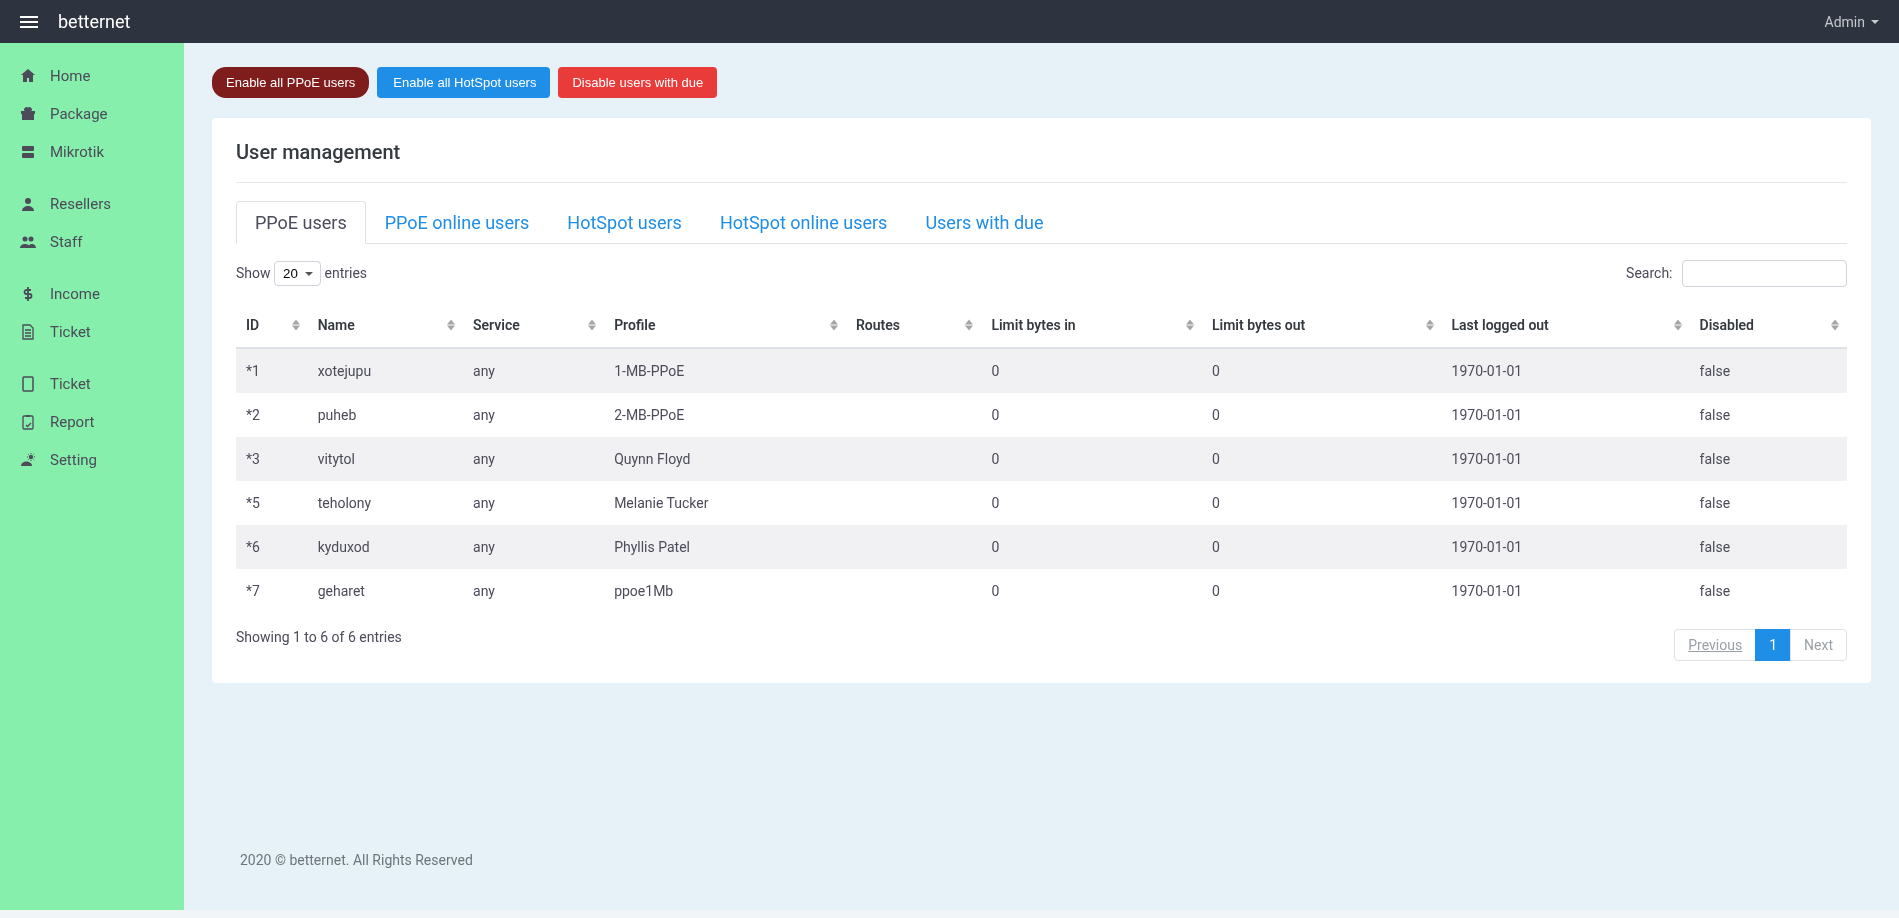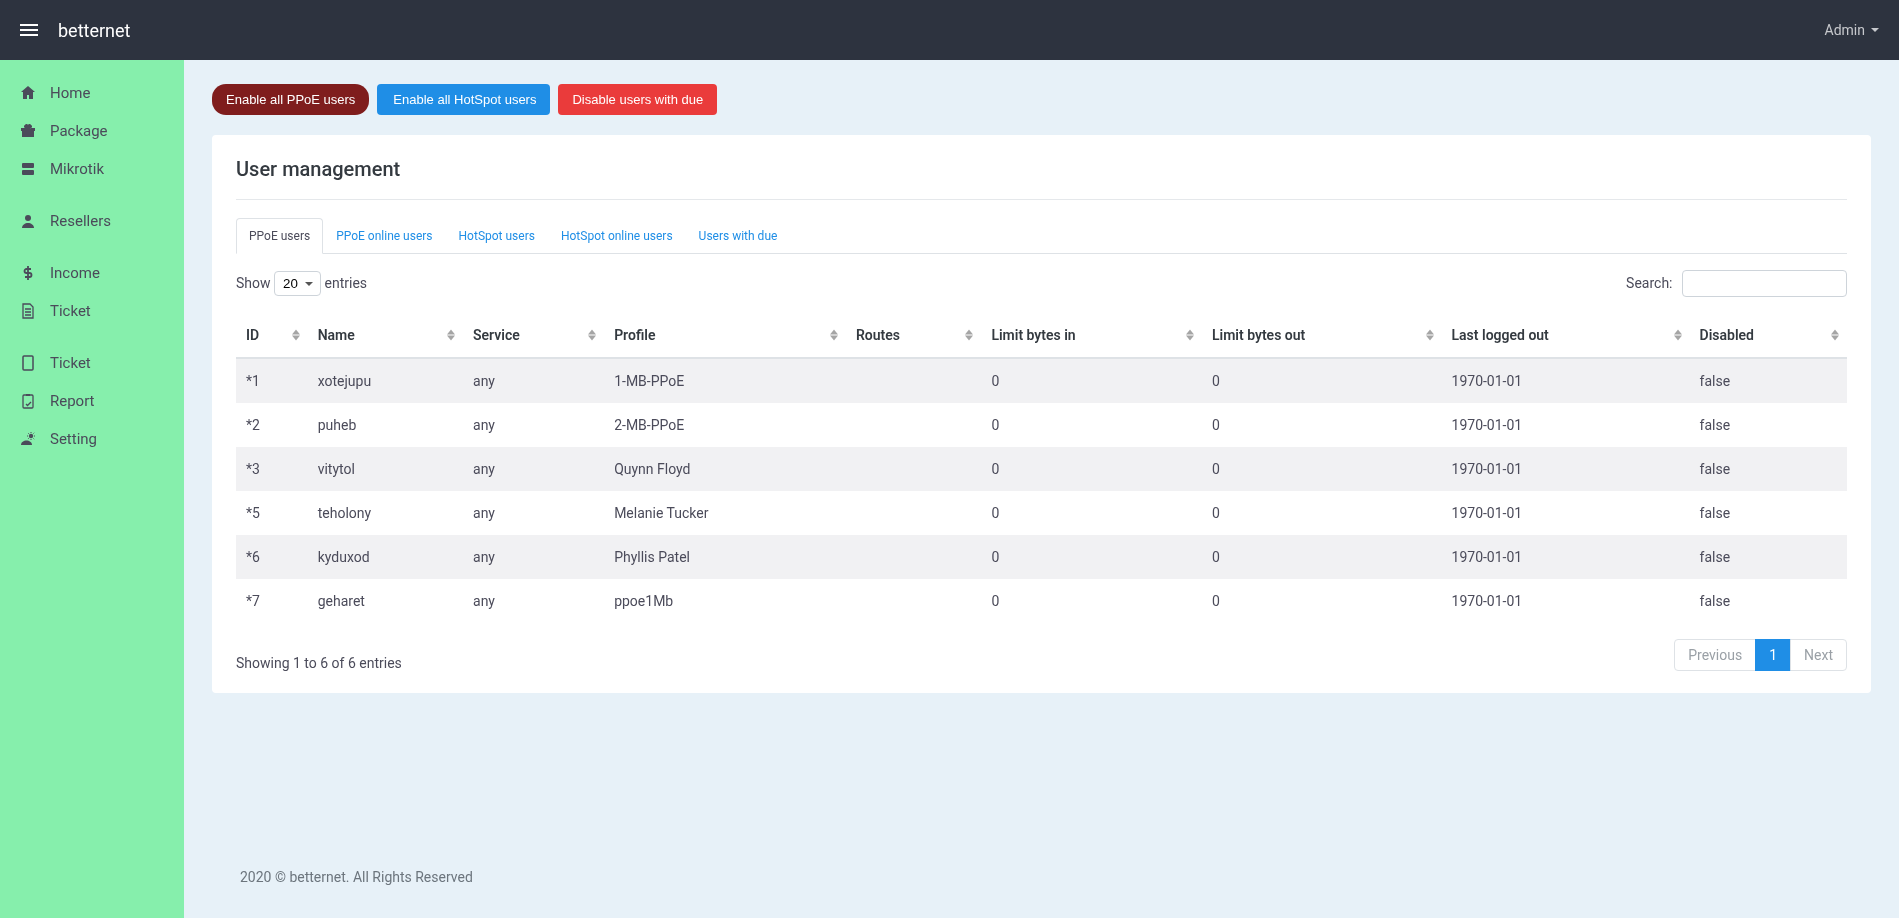--- a/index.html
+++ b/index.html
@@ -1,17 +1,17 @@
 <!DOCTYPE html>
 <html><head>
 <meta charset="utf-8">
 <style>
 * { box-sizing: border-box; margin: 0; padding: 0; }
 body { font-family: -apple-system, BlinkMacSystemFont, "Segoe UI", Roboto, "Helvetica Neue", Arial, sans-serif; font-size: 14px; color: #4b4b5a; background: #f1f5f7; }
-.topbar { background: #2d333f; color: #fff; height: 60px; display: flex; align-items: center; padding: 0 20px; justify-content: space-between; }
+.topbar { background: #2d333f; color: #fff; height: 43px; display: flex; align-items: center; padding: 0 20px; justify-content: space-between; }
 .topbar-left { display: flex; align-items: center; gap: 20px; }
 .hamburger { cursor: pointer; display: inline-flex; flex-direction: column; gap: 3px; }
 .hamburger span { width: 18px; height: 2px; background: #fff; display: block; }
 .brand { font-size: 18px; font-weight: 400; color: #fff; }
 .topbar-right { display: flex; align-items: center; gap: 6px; cursor: pointer; color: #c7c9cd; }
 .caret-down { width: 0; height: 0; border-left: 4px solid transparent; border-right: 4px solid transparent; border-top: 4px solid #c7c9cd; }
 .layout { display: flex; min-height: calc(100vh - 51px); }
 .sidebar { width: 184px; background: #86efac; padding: 14px 0; flex-shrink: 0; }
 .sidebar ul { list-style: none; }
 .sidebar li { padding: 10px 20px; display: flex; align-items: center; gap: 14px; color: #4b4b5a; cursor: pointer; font-size: 15px; }
@@ -21,40 +21,40 @@
 .content { flex: 1; background: #e7f1f8; padding: 24px 28px; display: flex; flex-direction: column; }
 .action-buttons { display: flex; gap: 8px; margin-bottom: 20px; }
 .btn { border: none; border-radius: 4px; padding: 8px 14px; font-size: 13px; color: #fff; cursor: pointer; }
 .btn-lightblue { background: #7f1d1d; border-radius: 14px; }
 .btn-blue { background: #1f8ee6; padding-left: 16px; }
 .btn-red { background: #ea3b3b; }
 .card { background: #fff; border-radius: 4px; padding: 22px 24px; }
 .card h4 { font-size: 20px; font-weight: 500; color: #343a40; margin-bottom: 18px; }
 hr.sep-line { border: none; border-top: 1px solid #e5e8eb; margin-bottom: 18px; }
 .tabs { display: flex; border-bottom: 1px solid #dee2e6; margin-bottom: 16px; }
-.tab { padding: 10px 12px; cursor: pointer; color: #1f8ee6; border: 1px solid transparent; border-bottom: none; border-radius: 4px 4px 0 0; margin-bottom: -1px; font-size: 12px; }
+.tab { padding: 10px 18px; cursor: pointer; color: #1f8ee6; border: 1px solid transparent; border-bottom: none; border-radius: 4px 4px 0 0; margin-bottom: -1px; font-size: 18px; }
 .tab.active { color: #4b4b5a; border-color: #dee2e6; background: #fff; border-bottom: 1px solid #fff; }
 .table-controls { display: flex; justify-content: space-between; align-items: center; margin-bottom: 16px; font-size: 14px; color: #4b4b5a; }
 .table-controls select { padding: 4px 22px 4px 8px; border: 1px solid #ced4da; border-radius: 4px; background: #fff; appearance: none; position: relative; }
 .select-wrap { position: relative; display: inline-block; }
 .select-wrap::after { content: ""; position: absolute; right: 8px; top: 50%; width: 0; height: 0; border-left: 4px solid transparent; border-right: 4px solid transparent; border-top: 4px solid #555; transform: translateY(-2px); }
 .select-wrap::before { content: ""; position: absolute; right: 8px; top: 50%; width: 0; height: 0; border-left: 4px solid transparent; border-right: 4px solid transparent; border-bottom: 4px solid #555; transform: translateY(-8px); }
 .table-controls input[type="text"] { border: 1px solid #ced4da; border-radius: 4px; padding: 5px 8px; width: 165px; margin-left: 6px; }
 table.data { width: 100%; border-collapse: collapse; }
 table.data thead th { text-align: left; font-weight: 600; padding: 14px 10px; border-bottom: 2px solid #dee2e6; font-size: 14px; color: #343a40; position: relative; }
 table.data thead th .sort { position: absolute; right: 8px; top: 50%; transform: translateY(-50%); display: flex; flex-direction: column; gap: 1px; opacity: 0.35; }
 table.data thead th .sort span { width: 0; height: 0; border-left: 4px solid transparent; border-right: 4px solid transparent; }
 table.data thead th .sort .up { border-bottom: 5px solid #000; }
 table.data thead th .sort .down { border-top: 5px solid #000; }
 table.data tbody td { padding: 14px 10px; font-size: 14px; color: #4b4b5a; }
 table.data tbody tr:nth-child(odd) { background: #f1f1f3; }
-.table-footer { display: flex; justify-content: space-between; align-items: flex-end; margin-top: 16px; font-size: 14px; }
+.table-footer { display: flex; justify-content: space-between; align-items: flex-start; margin-top: 16px; font-size: 14px; }
 .pagination { display: flex; }
 .page-item { border: 1px solid #dee2e6; padding: 7px 13px; color: #4b4b5a; cursor: pointer; margin-left: -1px; background: #fff; }
-.page-item:first-child { border-radius: 4px 0 0 4px; margin-left: 16px; }
+.page-item:first-child { border-radius: 4px 0 0 4px; margin-left: 16px; text-decoration: underline; }
 .page-item:last-child { border-radius: 0 4px 4px 0; }
 .page-item.active { background: #1f8ee6; color: #fff; border-color: #1f8ee6; }
 .page-item.disabled { color: #9aa0a6; cursor: default; }
 .footer { padding: 18px 28px; color: #6c757d; font-size: 14px; background: #e7f1f8; }
 </style>
 </head>
 <body>
 
 <div class="topbar">
   <div class="topbar-left">
@@ -103,20 +103,30 @@
         <div class="sep"></div>
         <li>
           <span class="icon">
             <svg viewBox="0 0 16 16">
               <circle cx="8" cy="5" r="3"></circle>
               <path d="M2 15c0-3 3-5 6-5s6 2 6 5z"></path>
             </svg>
           </span>
           <span>Resellers</span>
         </li>
+        <li>
+          <span class="icon">
+            <svg viewBox="0 0 16 16">
+              <circle cx="5" cy="5" r="2.5"></circle>
+              <circle cx="11" cy="5" r="2.5"></circle>
+              <path d="M0 14c0-2.5 2.5-4 5-4s5 1.5 5 4zM8 14c0-2 1.5-4 4-4s4 2 4 4z"></path>
+            </svg>
+          </span>
+          <span>Staff</span>
+        </li>
         <div class="sep"></div>
         <li>
           <span class="icon">
             <svg viewBox="0 0 16 16">
               <path d="M8 1v14M11 4H6.5a2 2 0 000 4h3a2 2 0 010 4H5" stroke="currentColor" stroke-width="1.8" fill="none"></path>
             </svg>
           </span>
           <span>Income</span>
         </li>
         <li>

